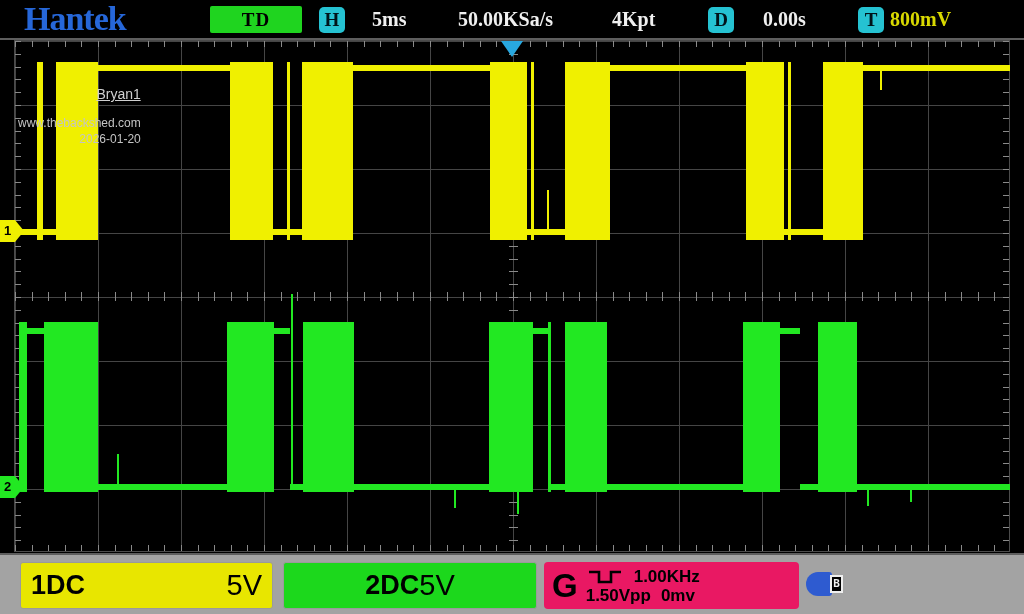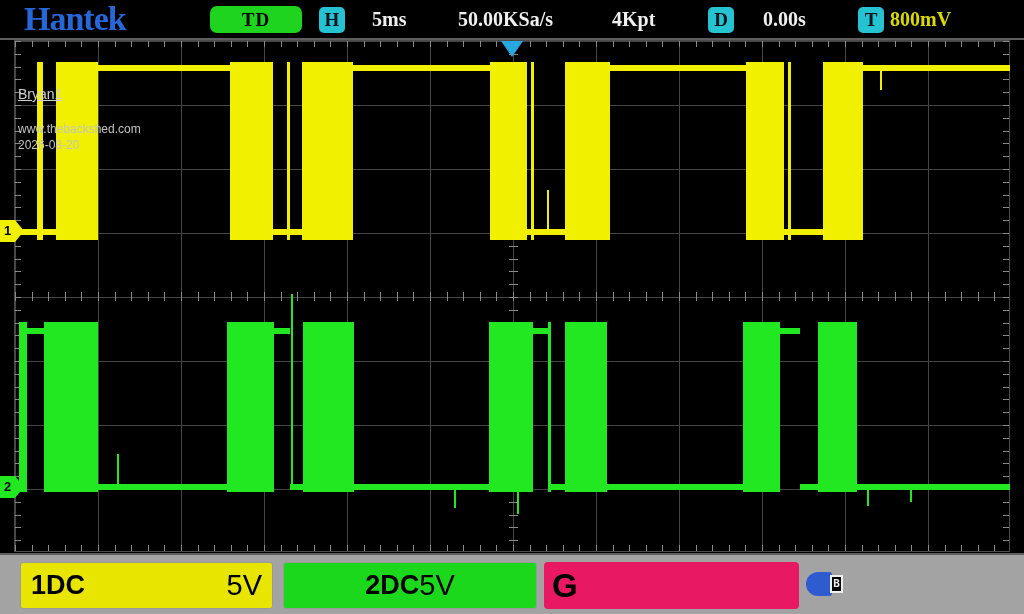--- a/index.html
+++ b/index.html
@@ -3,21 +3,21 @@
 <meta charset="utf-8">
 <style>
   * { margin:0; padding:0; box-sizing:border-box; }
   html,body { background:#000; }
   body { font-family:"Liberation Sans","DejaVu Sans",sans-serif; }
   #screen { position:relative; width:1024px; height:614px; background:#000; overflow:hidden; }
 
   
   #topbar { position:absolute; left:0; top:0; width:1024px; height:40px; background:#000; border-bottom:2px solid #5e5e5e;font-family:Liberation Serif, serif; }
   .logo { position:absolute; left:24px; top:0px; font-size:34px; font-weight:bold; letter-spacing:-1px; color:#2667d9; }
-  .td-btn { position:absolute; left:210px; top:6px; width:92px; height:27px; background:#1fd41f; border-radius:7px; color:#000; font-size:19px; font-weight:bold; text-align:center; line-height:27px; letter-spacing:1px; }
+  .td-btn { position:absolute; left:210px; top:6px; width:92px; height:27px; background:#1fd41f; border-radius:2px; color:#000; font-size:19px; font-weight:bold; text-align:center; line-height:27px; letter-spacing:1px; }
   .cyan-badge { position:absolute; top:7px; width:26px; height:26px; background:#25c2d2; border-radius:5px; color:#00131a; font-size:19px; font-weight:bold; text-align:center; line-height:26px; }
   .tb-val { position:absolute; top:8px; color:#f0f0f0; font-size:20px; font-weight:bold; white-space:nowrap; }
   .tb-val.yellow { color:#d9d900; }
 
   
   #scope { position:absolute; left:0; top:40px; width:1024px; height:513px; background:#000; }
   #grat { position:absolute; left:14px; top:0; width:996px; height:512px;
     border:1px solid #4b4b4b;
     background-image:
       repeating-linear-gradient(to right, #454545 0 1px, transparent 1px 83px),
@@ -27,23 +27,23 @@
   .t-top    { left:0; top:0; width:100%; height:6px;  background:repeating-linear-gradient(to right, #8a8a8a 0 1px, transparent 1px 16.6px); }
   .t-bottom { left:0; bottom:0; width:100%; height:6px; background:repeating-linear-gradient(to right, #8a8a8a 0 1px, transparent 1px 16.6px); }
   .t-left   { left:0; top:0; width:6px; height:100%; background:repeating-linear-gradient(to bottom, #8a8a8a 0 1px, transparent 1px 12.8px); }
   .t-right  { right:0; top:0; width:6px; height:100%; background:repeating-linear-gradient(to bottom, #8a8a8a 0 1px, transparent 1px 12.8px); }
   .t-ch     { left:0; top:251px; width:100%; height:9px; background:repeating-linear-gradient(to right, #8a8a8a 0 1px, transparent 1px 16.6px); }
   .t-cv     { left:494px; top:0; width:9px; height:100%; background:repeating-linear-gradient(to bottom, #8a8a8a 0 1px, transparent 1px 12.8px); }
 
   #wavelayer { position:absolute; left:0; top:0; width:1024px; height:513px; }
   .seg { position:absolute; }
 
-  #overlay-info { position:absolute; left:18px; top:46px; color:#c4c4c4; }
+  #overlay-info { position:absolute; left:18px; top:46px; color:#c4c4c4;text-align:right; }
   #overlay-info .uname { font-size:14px; text-decoration:underline; color:#d0d0d0; }
-  #overlay-info .site  { font-size:12px; margin-top:20px; }
+  #overlay-info .site  { font-size:12px; margin-top:14px; }
   #overlay-info .date  { font-size:12px; margin-top:2px; }
 
   #trig-marker { position:absolute; left:501px; top:1px; width:0; height:0;
     border-left:11px solid transparent; border-right:11px solid transparent; border-top:16px solid #28a8e0; }
 
   .ch-marker { position:absolute; left:0; height:22px; display:flex; align-items:stretch; }
   .ch-marker .flag { width:15px; color:#000; font-size:13px; font-weight:bold; text-align:center; line-height:22px; }
   .ch-marker .tip  { width:0; height:0; border-top:11px solid transparent; border-bottom:11px solid transparent; }
   #ch1-marker { top:180px; }
   #ch1-marker .flag { background:#f0f000; }
@@ -145,21 +145,21 @@
         <div class="seg" style="left: 117px; width: 2px; top: 414px; height: 32px; background: rgb(34, 232, 34);"></div>
         <div class="seg" style="left: 454px; width: 2px; top: 446px; height: 22px; background: rgb(34, 232, 34);"></div>
         <div class="seg" style="left: 517px; width: 2px; top: 452px; height: 22px; background: rgb(34, 232, 34);"></div>
         <div class="seg" style="left: 867px; width: 2px; top: 446px; height: 20px; background: rgb(34, 232, 34);"></div>
         <div class="seg" style="left: 910px; width: 2px; top: 446px; height: 16px; background: rgb(34, 232, 34);"></div>
       </div>
 
     <div id="overlay-info">
       <div class="uname">Bryan1</div>
       <div class="site">www.thebackshed.com</div>
-      <div class="date">2026-08-20</div>
+      <div class="date">2026-01-20</div>
     </div>
 
     <div id="trig-marker"></div>
 
     <div id="ch1-marker" class="ch-marker">
       <div class="flag">1</div>
       <div class="tip"></div>
     </div>
     <div id="ch2-marker" class="ch-marker">
       <div class="flag">2</div>
@@ -171,20 +171,32 @@
     <div id="ch1-box" class="ch-box">
       <span class="cpl">1DC</span>
       <span class="scale">5V</span>
     </div>
     <div id="ch2-box" class="ch-box">
       <span class="cpl">2DC</span>
       <span class="scale">5V</span>
     </div>
     <div id="gen-box">
       <span class="g-letter">G</span>
+      <div class="g-col">
+        <div class="g-row">
+          <svg width="38" height="18" viewBox="0 0 38 18">
+            <path d="M3 5 H13 V15 H25 V5 H35" fill="none" stroke="#000" stroke-width="2.6"></path>
+          </svg>
+          <span>1.00KHz</span>
+        </div>
+        <div class="g-row">
+          <span>1.50Vpp</span>
+          <span>0mv</span>
+        </div>
+      </div>
     </div>
     <div id="usb-icon">
       <div class="body"></div>
       <div class="plug">B</div>
     </div>
   </div>
 
 </div>
 
 </body></html>

